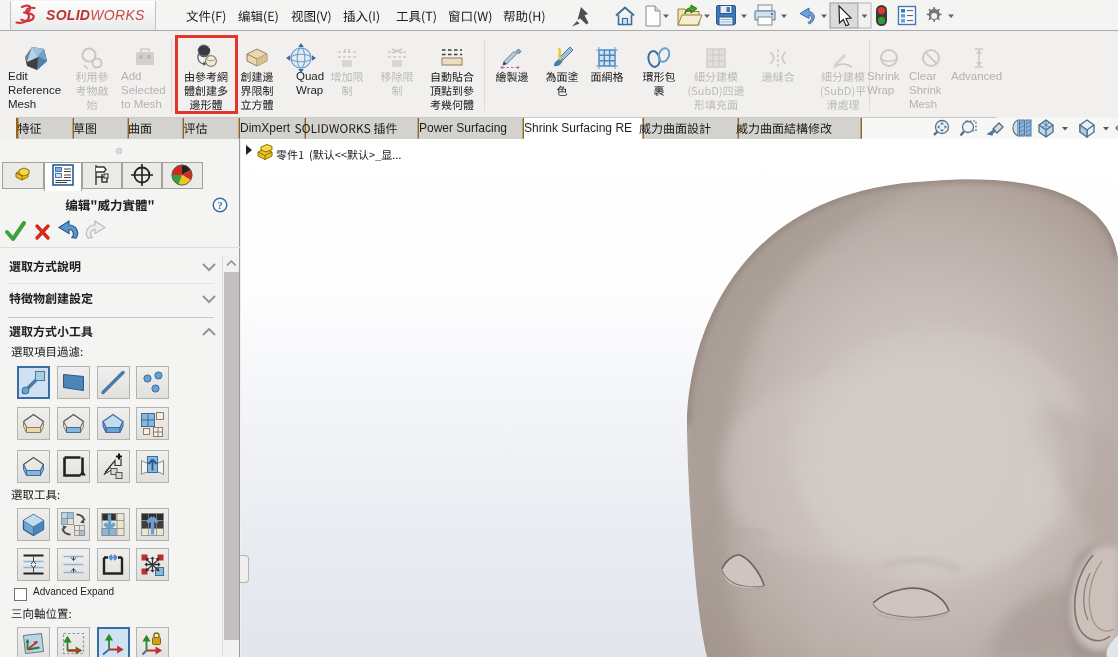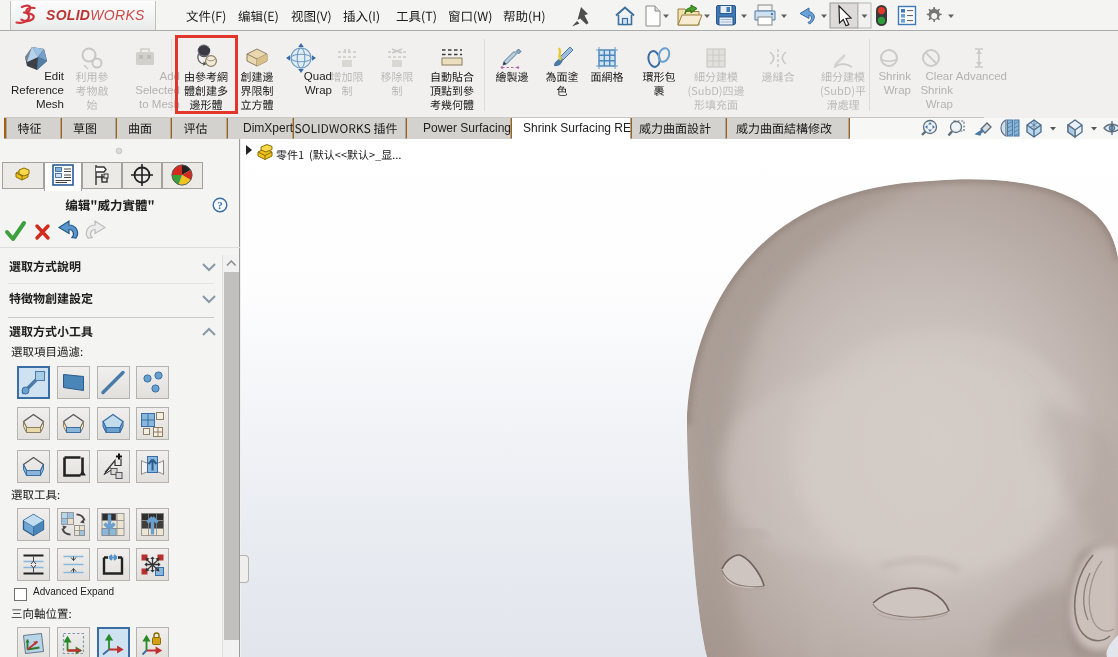--- a/index.html
+++ b/index.html
@@ -10,21 +10,21 @@
 
 #titlebar { position:absolute; left:0; top:0; width:1118px; height:31px; background:#f4f4f3; border-bottom:1px solid #ababab; }
 #logo { position:absolute; left:10px; top:1px; width:146px; height:29px; background:linear-gradient(#fdfdfd,#e9ebeb); border-left:1px solid #c0c0c0; border-right:1px solid #c0c0c0; }
 
 
 #ribbon { position:absolute; left:0; top:31px; width:1118px; height:86px; background:#f1f0ef; }
 .rsep { position:absolute; top:8px; width:1px; height:72px; background:#dddbd8; }
 .redbox { position:absolute; left:175px; top:4px; width:63px; height:79px; border:3px solid #e2352b; }
 
 
-#tabbar { position:absolute; left:4px; top:117px; width:980px; height:22px; background:#a16207; border-top:1px solid #c9c7c4; border-bottom:1px solid #a9a7a4; }
+#tabbar { position:absolute; left:16px; top:117px; width:980px; height:22px; background:#a16207; border-top:1px solid #c9c7c4; border-bottom:1px solid #a9a7a4; }
 .tab { position:absolute; top:0px; height:21px; background:#d4d2ce; border-right:1px solid #a9a7a4; }
 .tab.first { border-left:1px solid #a9a7a4; }
 .tab.sel { background:#ffffff; }
 
 
 #main { position:absolute; left:0; top:139px; width:1118px; height:518px; }
 #panel { position:absolute; left:0; top:0; width:240px; height:518px; background:#f4f4f3; border-right:1px solid #9b9b9b; }
 #viewport { position:absolute; left:241px; top:0; width:877px; height:518px; background:linear-gradient(#ffffff 0%,#fdfdfe 30%,#e9ecf1 75%,#e2e5ec 100%); }
 
 
@@ -35,21 +35,21 @@
 .gbtn { position:absolute; width:33px; height:33px; background:linear-gradient(#f0efed,#e2e0dd); border:1px solid #b5b3af; }
 .gbtn.sel { background:#cfe2f2; border:2px solid #3a6da4; }
 
 
 #sbar { position:absolute; left:222px; top:116px; width:17px; height:402px; background:#f1f1f1; border-left:1px solid #e0e0e0; }
 #sthumb { position:absolute; left:1px; top:17px; width:15px; height:368px; background:#c1c0bf; }
 
 
 #split { position:absolute; left:240px; top:416px; width:9px; height:28px; background:#f0efee; border:1px solid #b5b3b0; border-left:none; border-radius:0 4px 4px 0; }
 
-.lat { position:absolute; color:#1e1e1e; font-size:11.5px; line-height:14px; text-align:right; white-space:pre; }
+.lat { position:absolute; color:#1e1e1e; font-size:11.5px; line-height:14px; text-align:left; white-space:pre; }
 .lat.gray { color:#b4b2af; }
 </style>
 </head>
 <body>
 
 <div id="titlebar">
   <div id="logo"></div>
   <svg class="abs" style="left:0;top:0" width="1118" height="31">
 <g stroke-linecap="round" stroke-linejoin="round">
 <path d="M22 7 C27 4.5 31 5.5 30 9 C29.4 11.3 26.5 12.5 24 12.5 C28 13 30 15 28.6 18.5 C27 22 21 23.5 16.5 22.5" fill="none" stroke="#cf3339" stroke-width="2.2"></path>
@@ -226,30 +226,30 @@
       </g>
       <g transform="translate(979,27)" fill="#ccc9c6" stroke="#ccc9c6">
         <path d="M-4 -9 H4 M-4 9 H4" stroke-width="1.6"></path>
         <path d="M0 -8 V8" stroke-width="1.6"></path>
         <path d="M0 -8 l3 4 -6 0 Z M0 8 l3 -4 -6 0 Z" stroke="none"></path>
       </g>
     </svg>
   <div class="lat" style="left:8px;top:38px;width:56px">Edit
 Reference
 Mesh</div>
-  <div class="lat gray" style="left:132px;top:38px;width:48px">Add
+  <div class="lat gray" style="left:121px;top:38px;width:48px">Add
 Selected
 to Mesh</div>
   <div class="lat" style="left:296px;top:38px;width:36px">Quad
 Wrap</div>
   <div class="lat gray" style="left:867px;top:38px;width:44px">Shrink
 Wrap</div>
   <div class="lat gray" style="left:909px;top:38px;width:44px">Clear
 Shrink
-Wrap</div>
+Mesh</div>
   <div class="lat gray" style="left:951px;top:38px;width:56px">Advanced</div>
   <div class="redbox"></div>
 </div>
 
 <div id="tabbar">
   <div class="tab first" style="left:2px;width:55px"></div>
   <div class="tab" style="left:58px;width:54px"></div>
   <div class="tab" style="left:113px;width:54px"></div>
   <div class="tab" style="left:168px;width:55px"></div>
   <div class="tab" style="left:224px;width:65px"></div>

